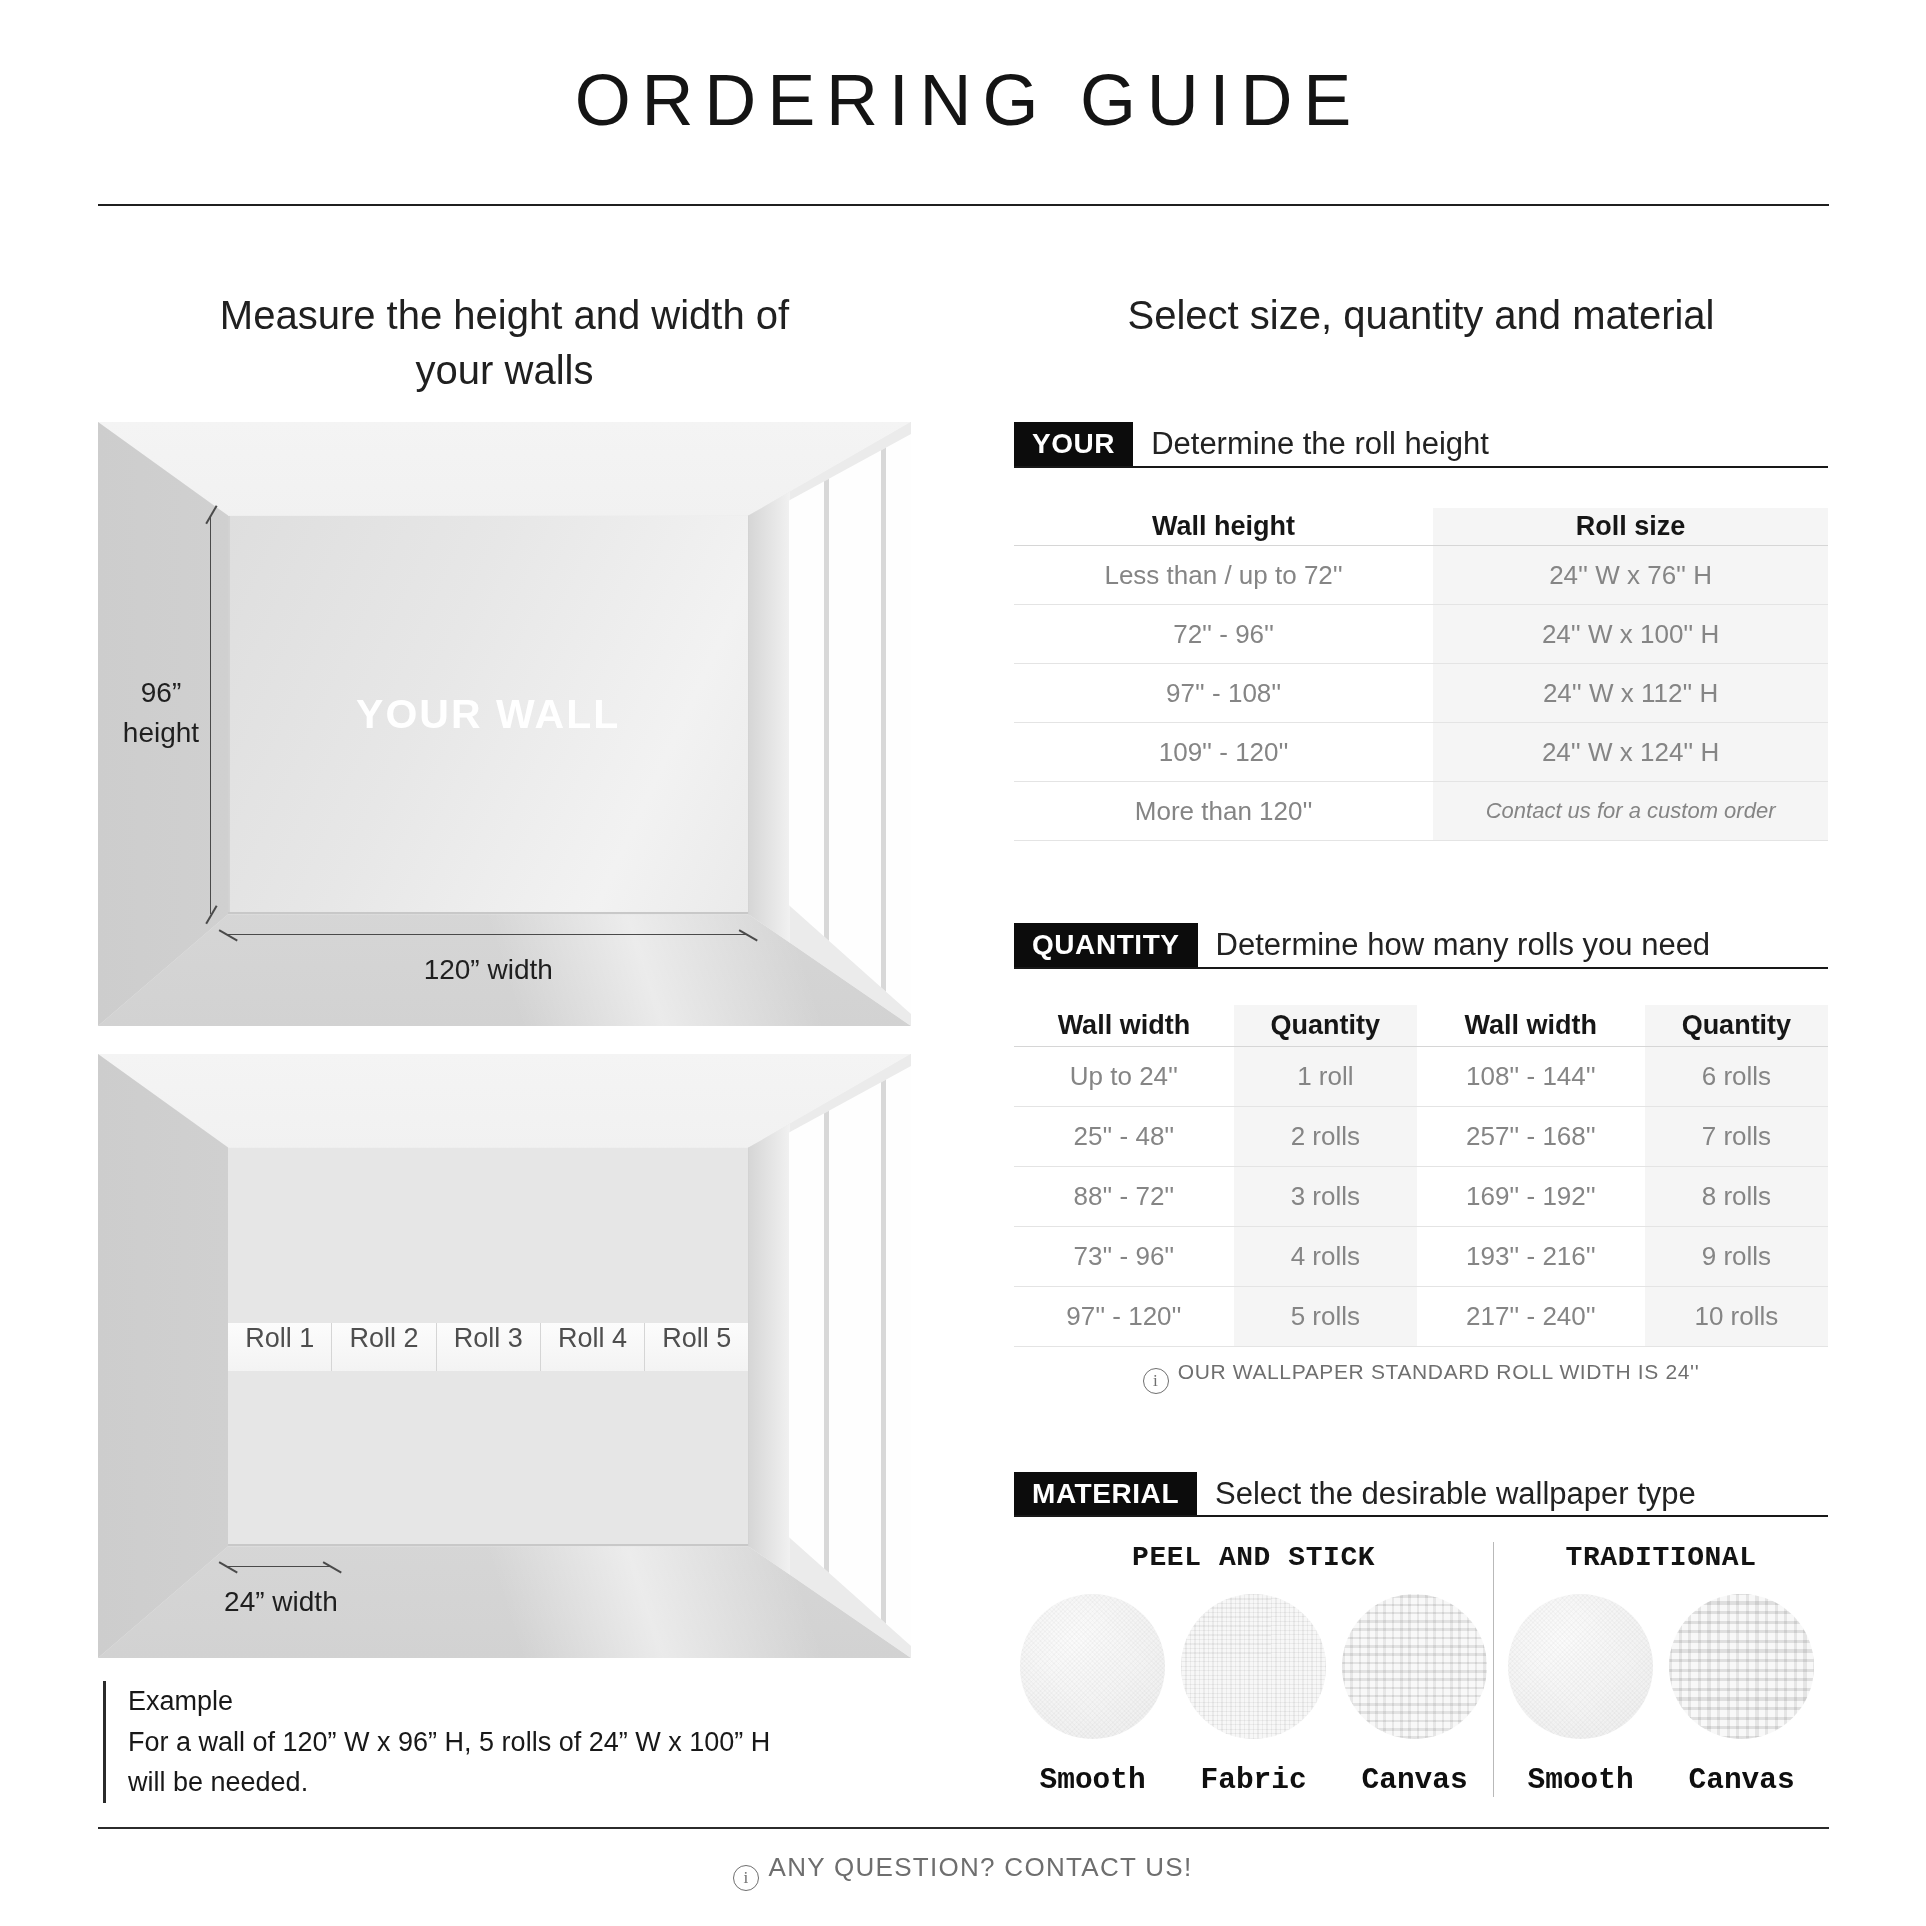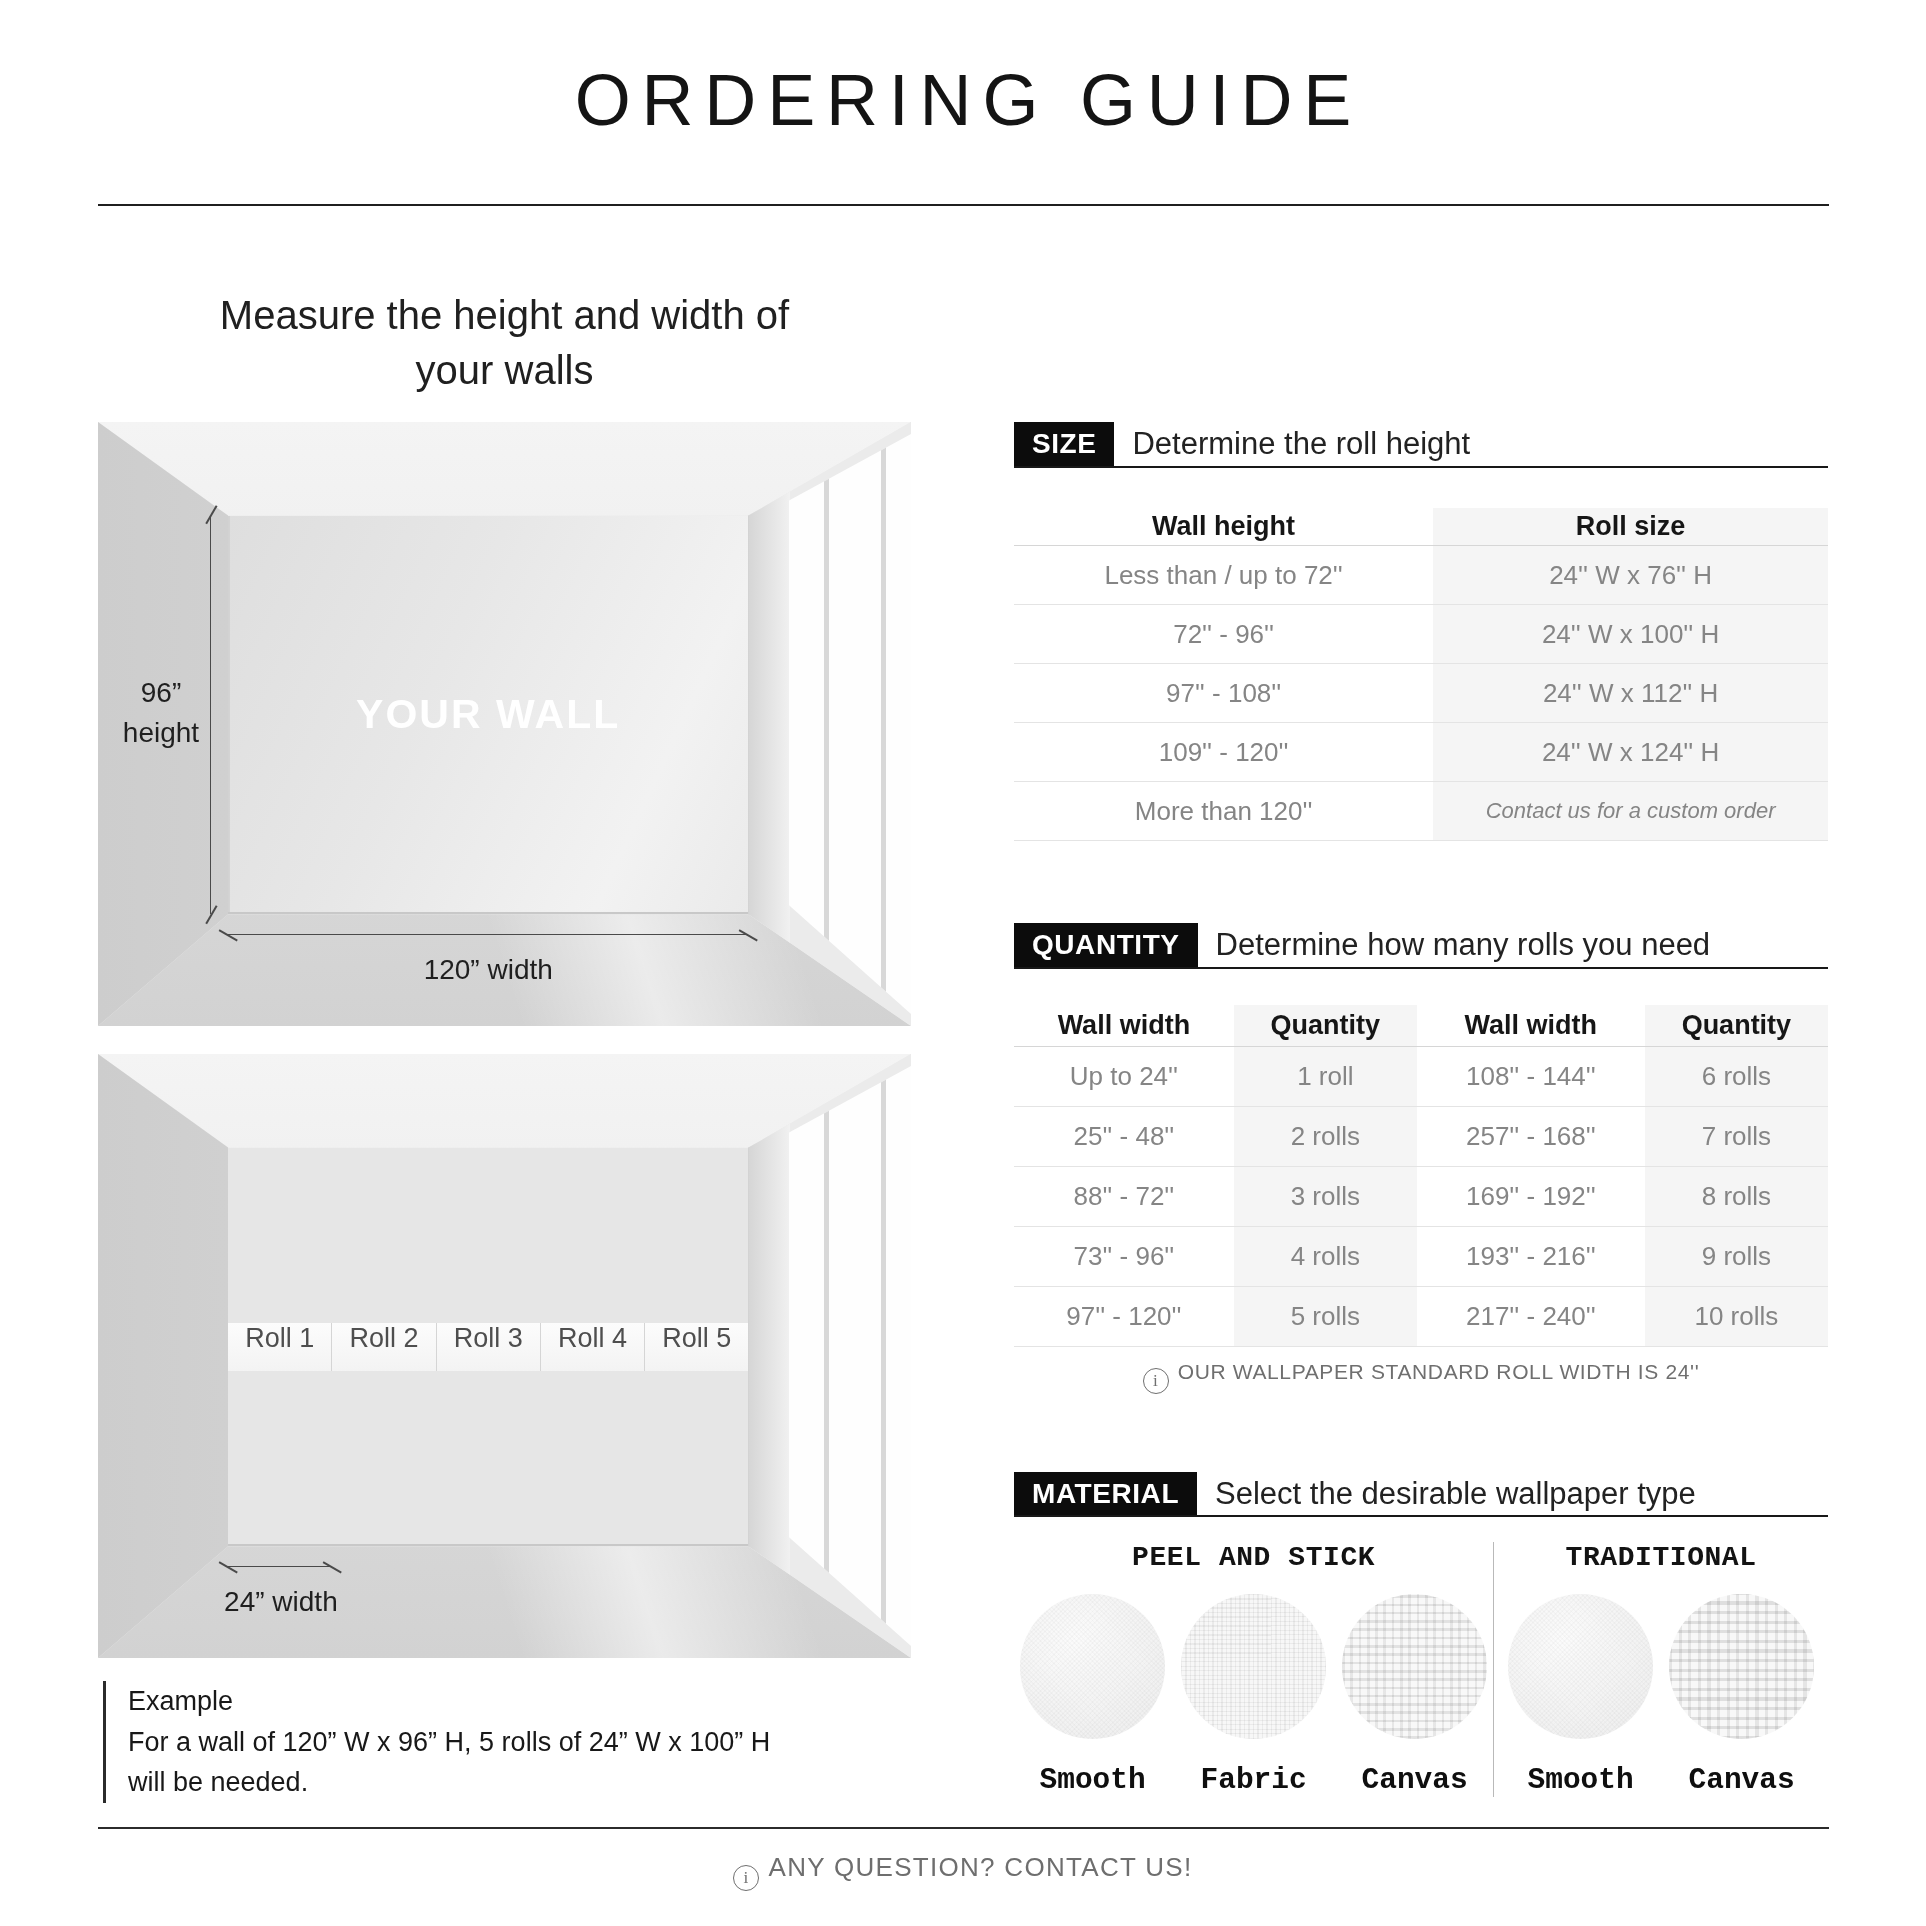--- a/index.html
+++ b/index.html
@@ -124,20 +124,21 @@
 </style>
 </head>
 <body>
 
 <div class="page">
 
   <div class="title">ORDERING GUIDE</div>
   <div class="rule top-rule"></div>
 
   <div class="col-heading left-heading">Measure the height and width of your walls</div>
+  <div class="col-heading right-heading">Select size, quantity and material</div>
 
   <div class="room room1">
     <div class="ceiling"></div>
     <div class="left-wall"></div>
     <div class="floor"></div>
     <div class="main-wall">
       <span class="wall-text">YOUR WALL</span>
     </div>
     <div class="window-wall">
       <div class="pillar"></div>
@@ -196,21 +197,21 @@
     <div class="wlabel2">24” width</div>
   </div>
 
   <div class="example">
     <div>Example</div>
     <div>For a wall of 120” W x 96” H, 5 rolls of 24” W x 100” H</div>
     <div>will be needed.</div>
   </div>
 
   <div class="sec-head size-head">
-    <span class="badge">SIZE</span>
+    <span class="badge">YOUR</span>
     <span class="sec-title">Determine the roll height</span>
   </div>
   <div class="sec-rule size-rule"></div>
 
   <div class="grid size-table">
     <div class="cell head">Wall height</div>
     <div class="cell head shade">Roll size</div>
     <div class="cell">Less than / up to 72''</div>
     <div class="cell shade">24'' W x 76'' H</div>
     <div class="cell">72'' - 96''</div>

